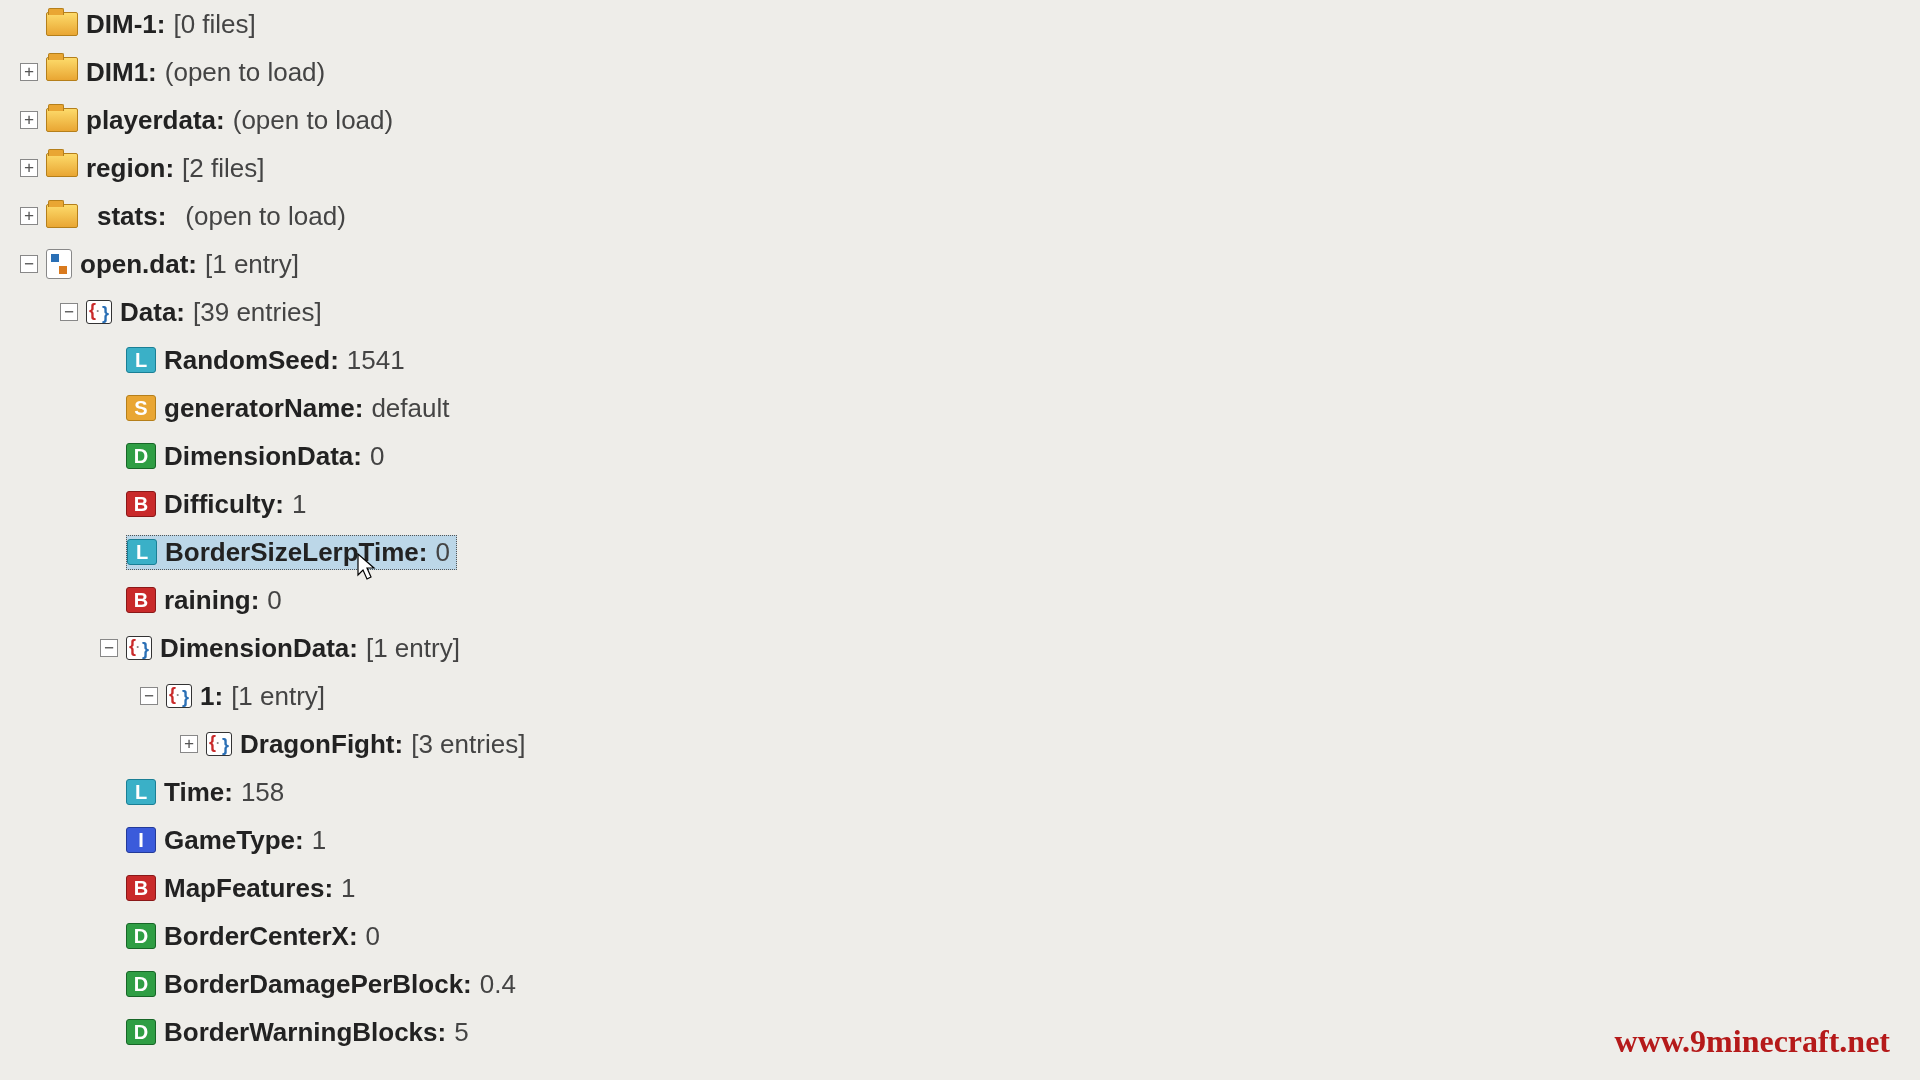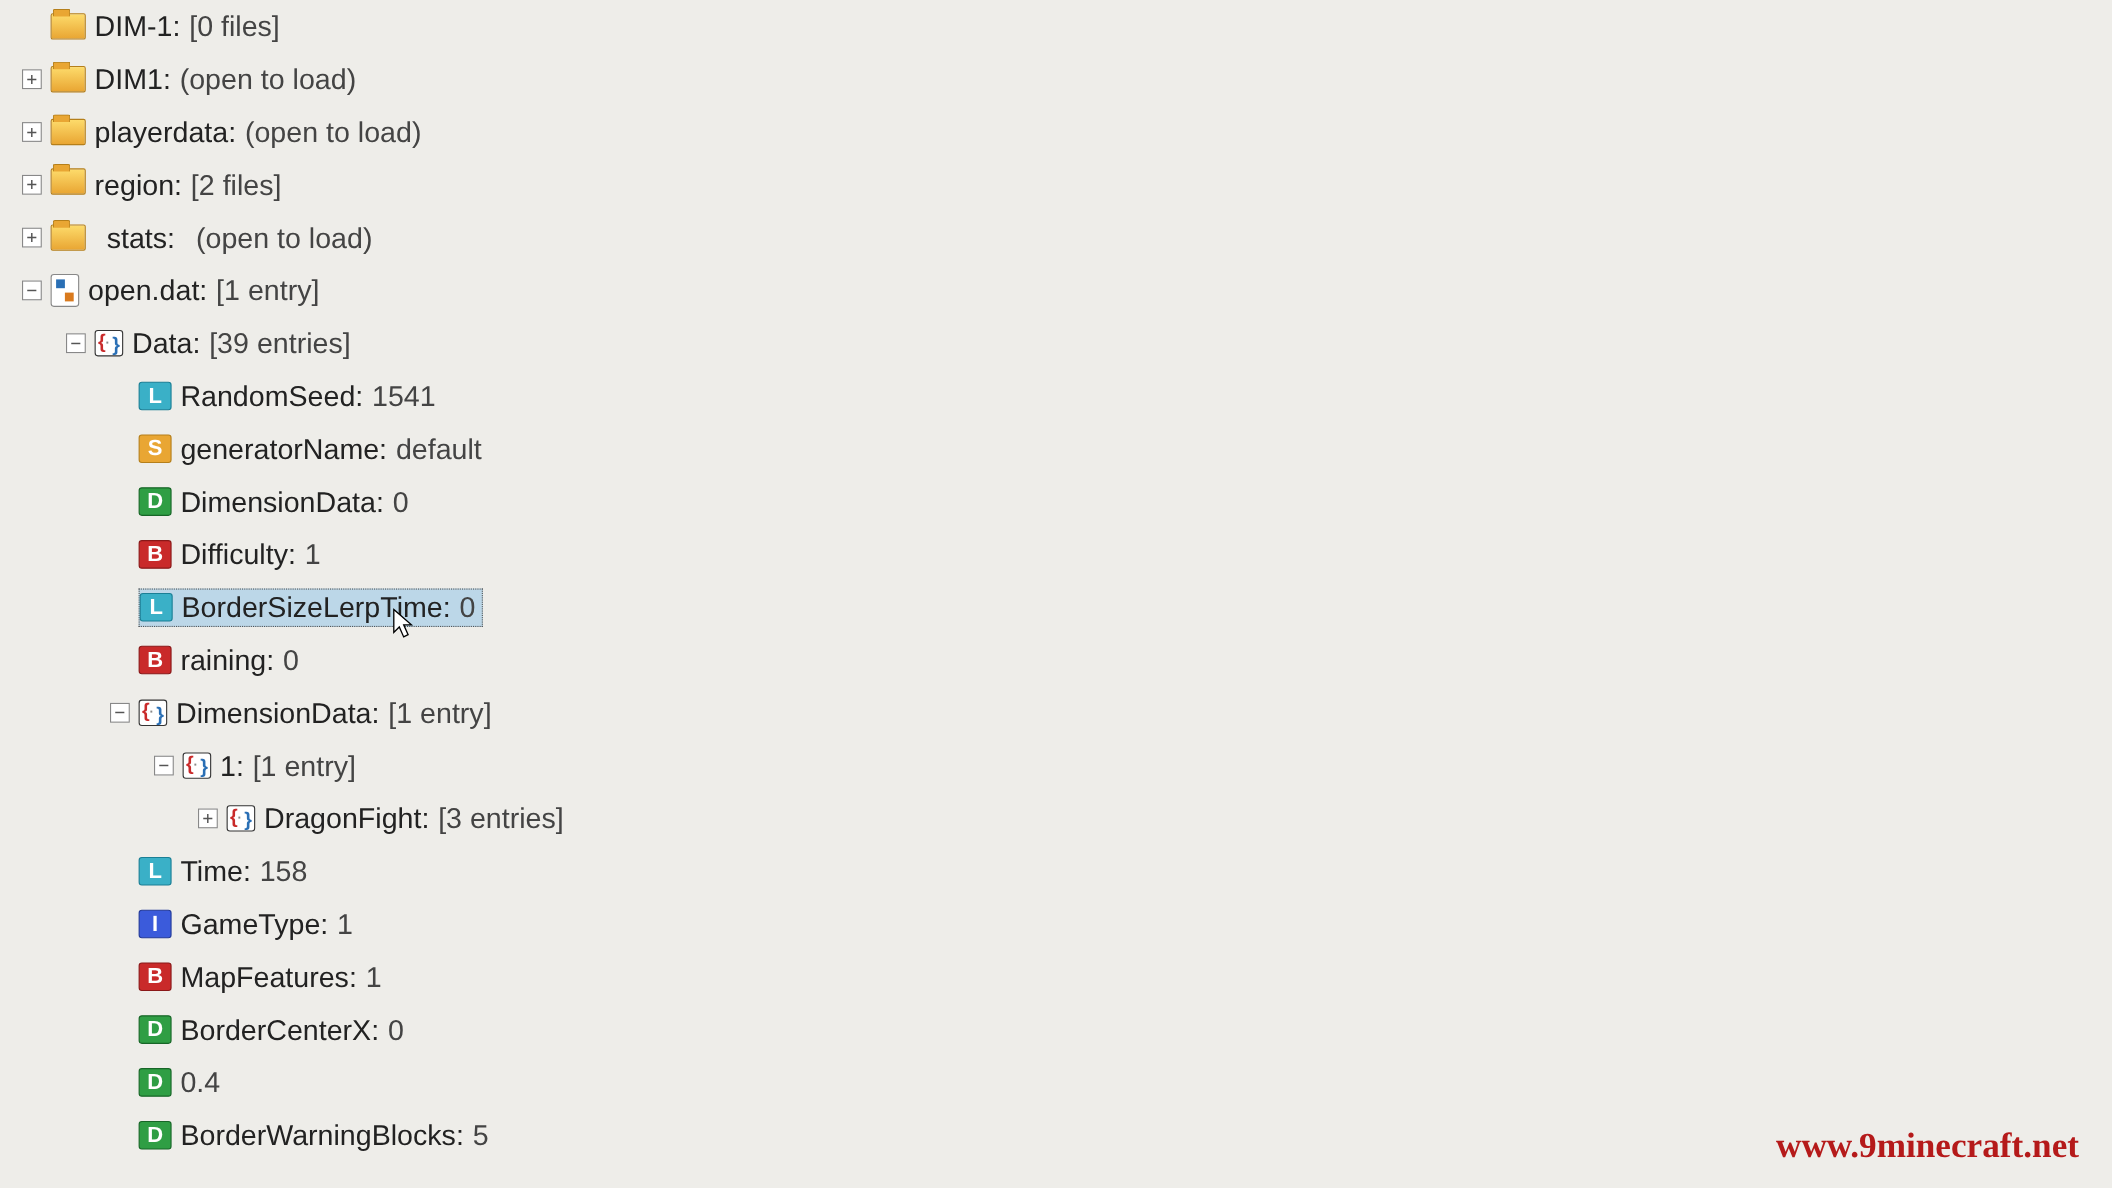--- a/index.html
+++ b/index.html
@@ -86,21 +86,21 @@
     border: 1px solid #333;
     color:#333;
     width:26px; height:24px;
     position:relative;
   }
   .icon-L { background:#3ab0c7; color:#fff; border:1px solid #1a7f95;}
   .icon-S { background:#e9a633; color:#fff; border:1px solid #b57f1a;}
   .icon-D { background:#2f9e44; color:#fff; border:1px solid #176627;}
   .icon-B { background:#c92a2a; color:#fff; border:1px solid #8a1818;}
   .icon-I { background:#3b5bdb; color:#fff; border:1px solid #233a99;}
-  .label { font-weight: normal; color:#222; margin-right: 8px;}
+  .label { font-weight: bold; color:#222; margin-right: 8px;}
   .value { color:#444; }
   .row.selected {
     position: relative;
   }
   .row.selected .sel-wrap{
     background:#bcd7e8;
     border:1px dotted #555;
     padding:1px 6px 1px 0;
     display:inline-flex;
     align-items:center;
@@ -129,21 +129,21 @@
       <span class="toggle-spacer"></span>
       <span style="display: inline-flex; align-items: center;">
         <span class="icon icon-folder"></span>
         <span class="label">DIM-1:</span>
         <span class="value">[0 files]</span>
       </span>
     </div>
     <div class="row">
       <span style="display: inline-block; width: 20px;"></span>
       <span class="toggle">+</span>
-      <span style="display: inline-flex; align-items: center;">
+      <span style="display: inline-flex; ">
         <span class="icon icon-folder"></span>
         <span class="label">DIM1:</span>
         <span class="value">(open to load)</span>
       </span>
     </div>
     <div class="row">
       <span style="display: inline-block; width: 20px;"></span>
       <span class="toggle">+</span>
       <span style="display: inline-flex; align-items: center;">
         <span class="icon icon-folder"></span>
@@ -318,20 +318,21 @@
         <span class="icon icon-D">D</span>
         <span class="label">BorderCenterX:</span>
         <span class="value">0</span>
       </span>
     </div>
     <div class="row">
       <span style="display: inline-block; width: 100px;"></span>
       <span class="toggle-spacer"></span>
       <span style="display: inline-flex; align-items: center;">
         <span class="icon icon-D">D</span>
+        <span class="label">BorderDamagePerBlock:</span>
         <span class="value">0.4</span>
       </span>
     </div>
     <div class="row">
       <span style="display: inline-block; width: 100px;"></span>
       <span class="toggle-spacer"></span>
       <span style="display: inline-flex; align-items: center;">
         <span class="icon icon-D">D</span>
         <span class="label">BorderWarningBlocks:</span>
         <span class="value">5</span>

